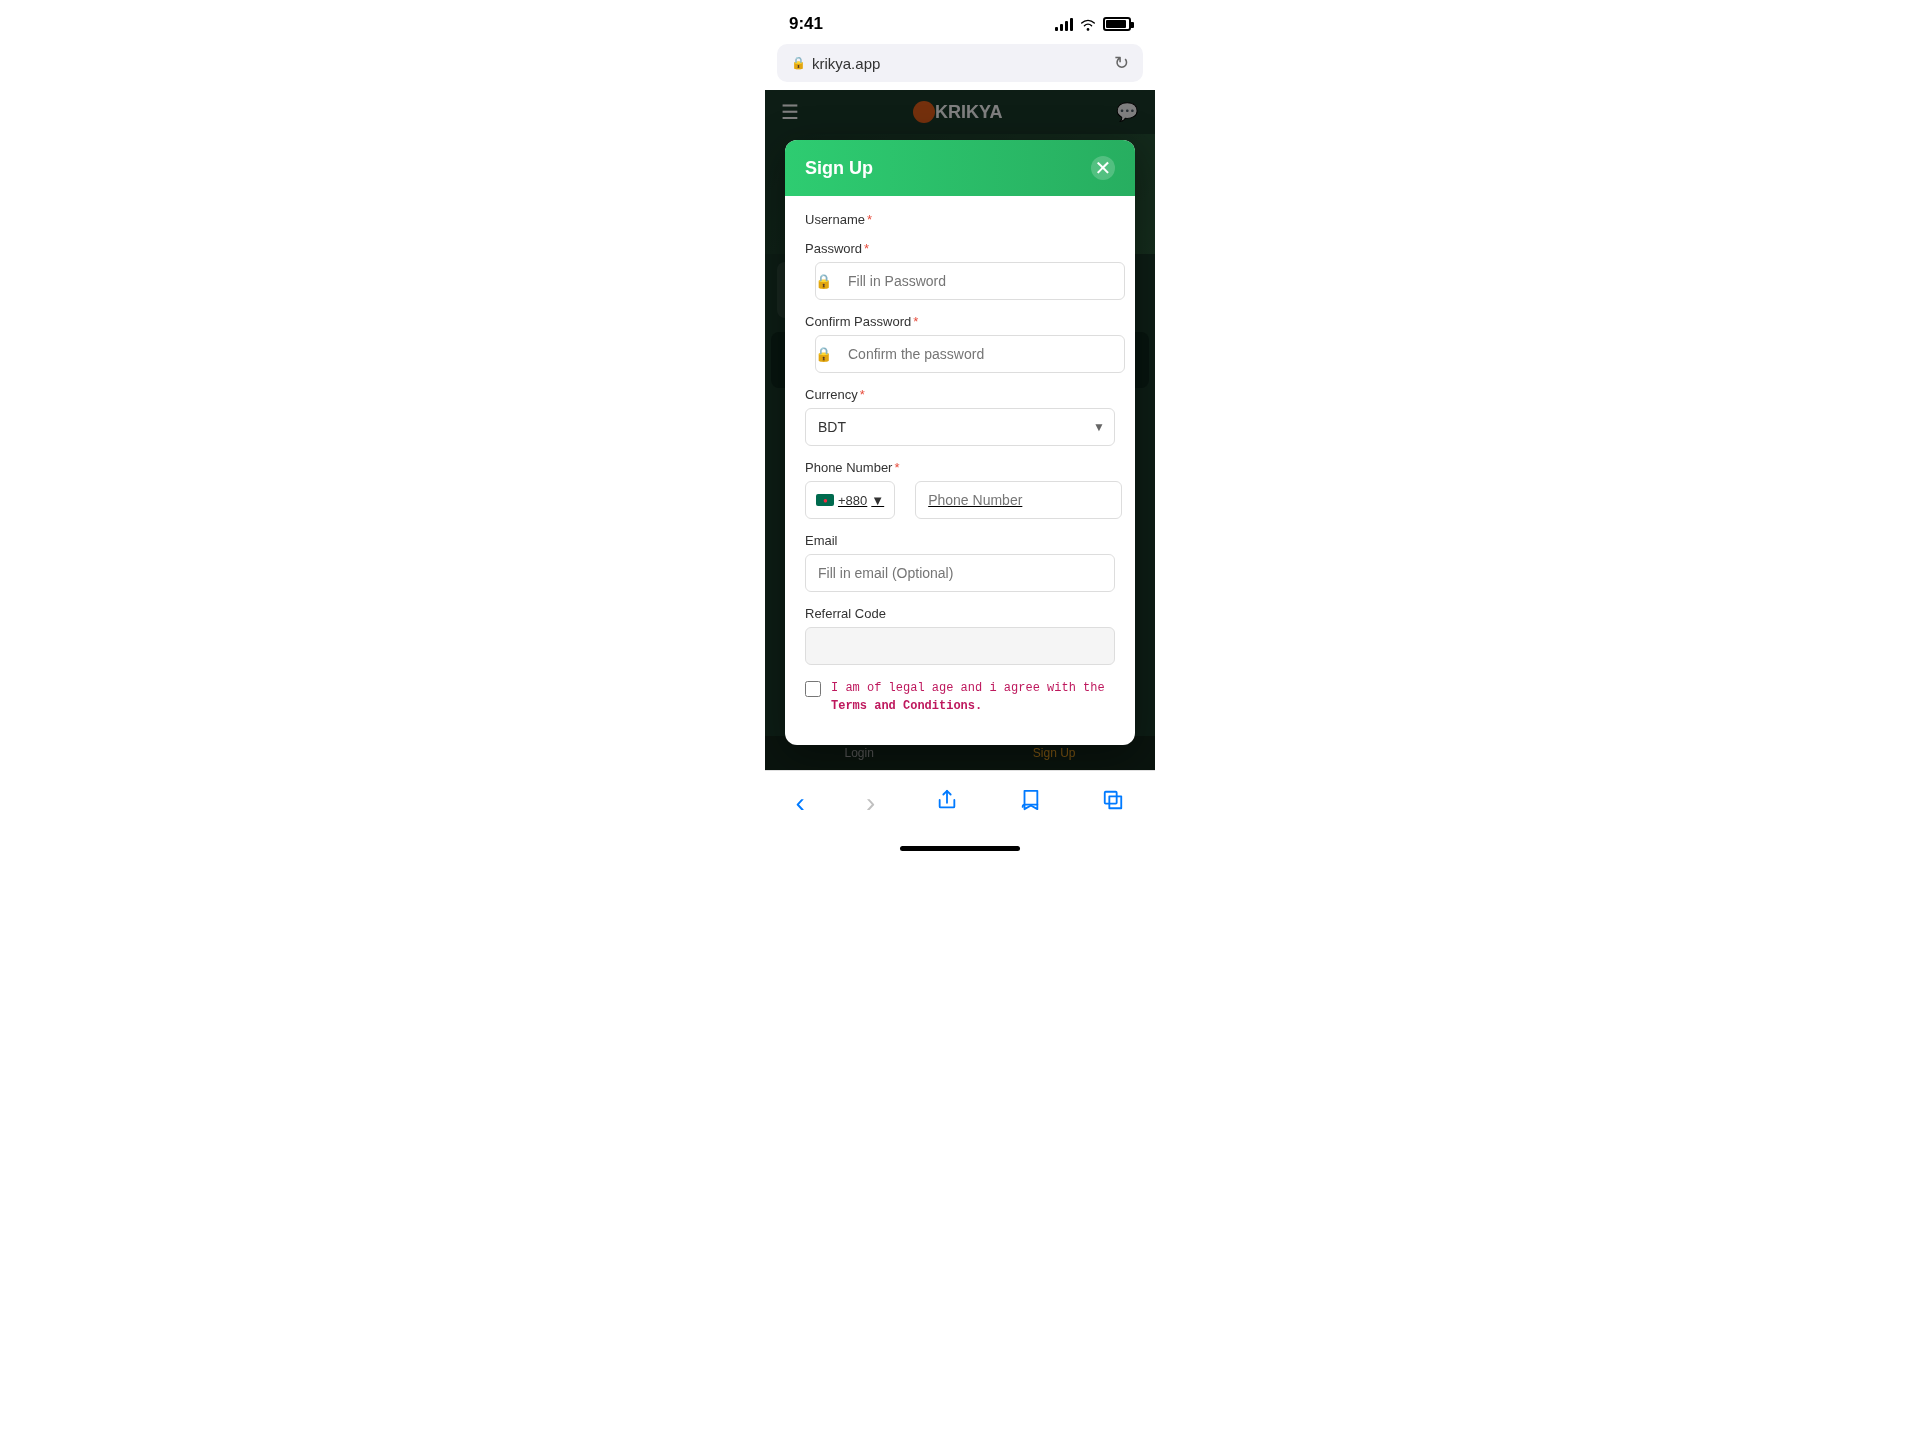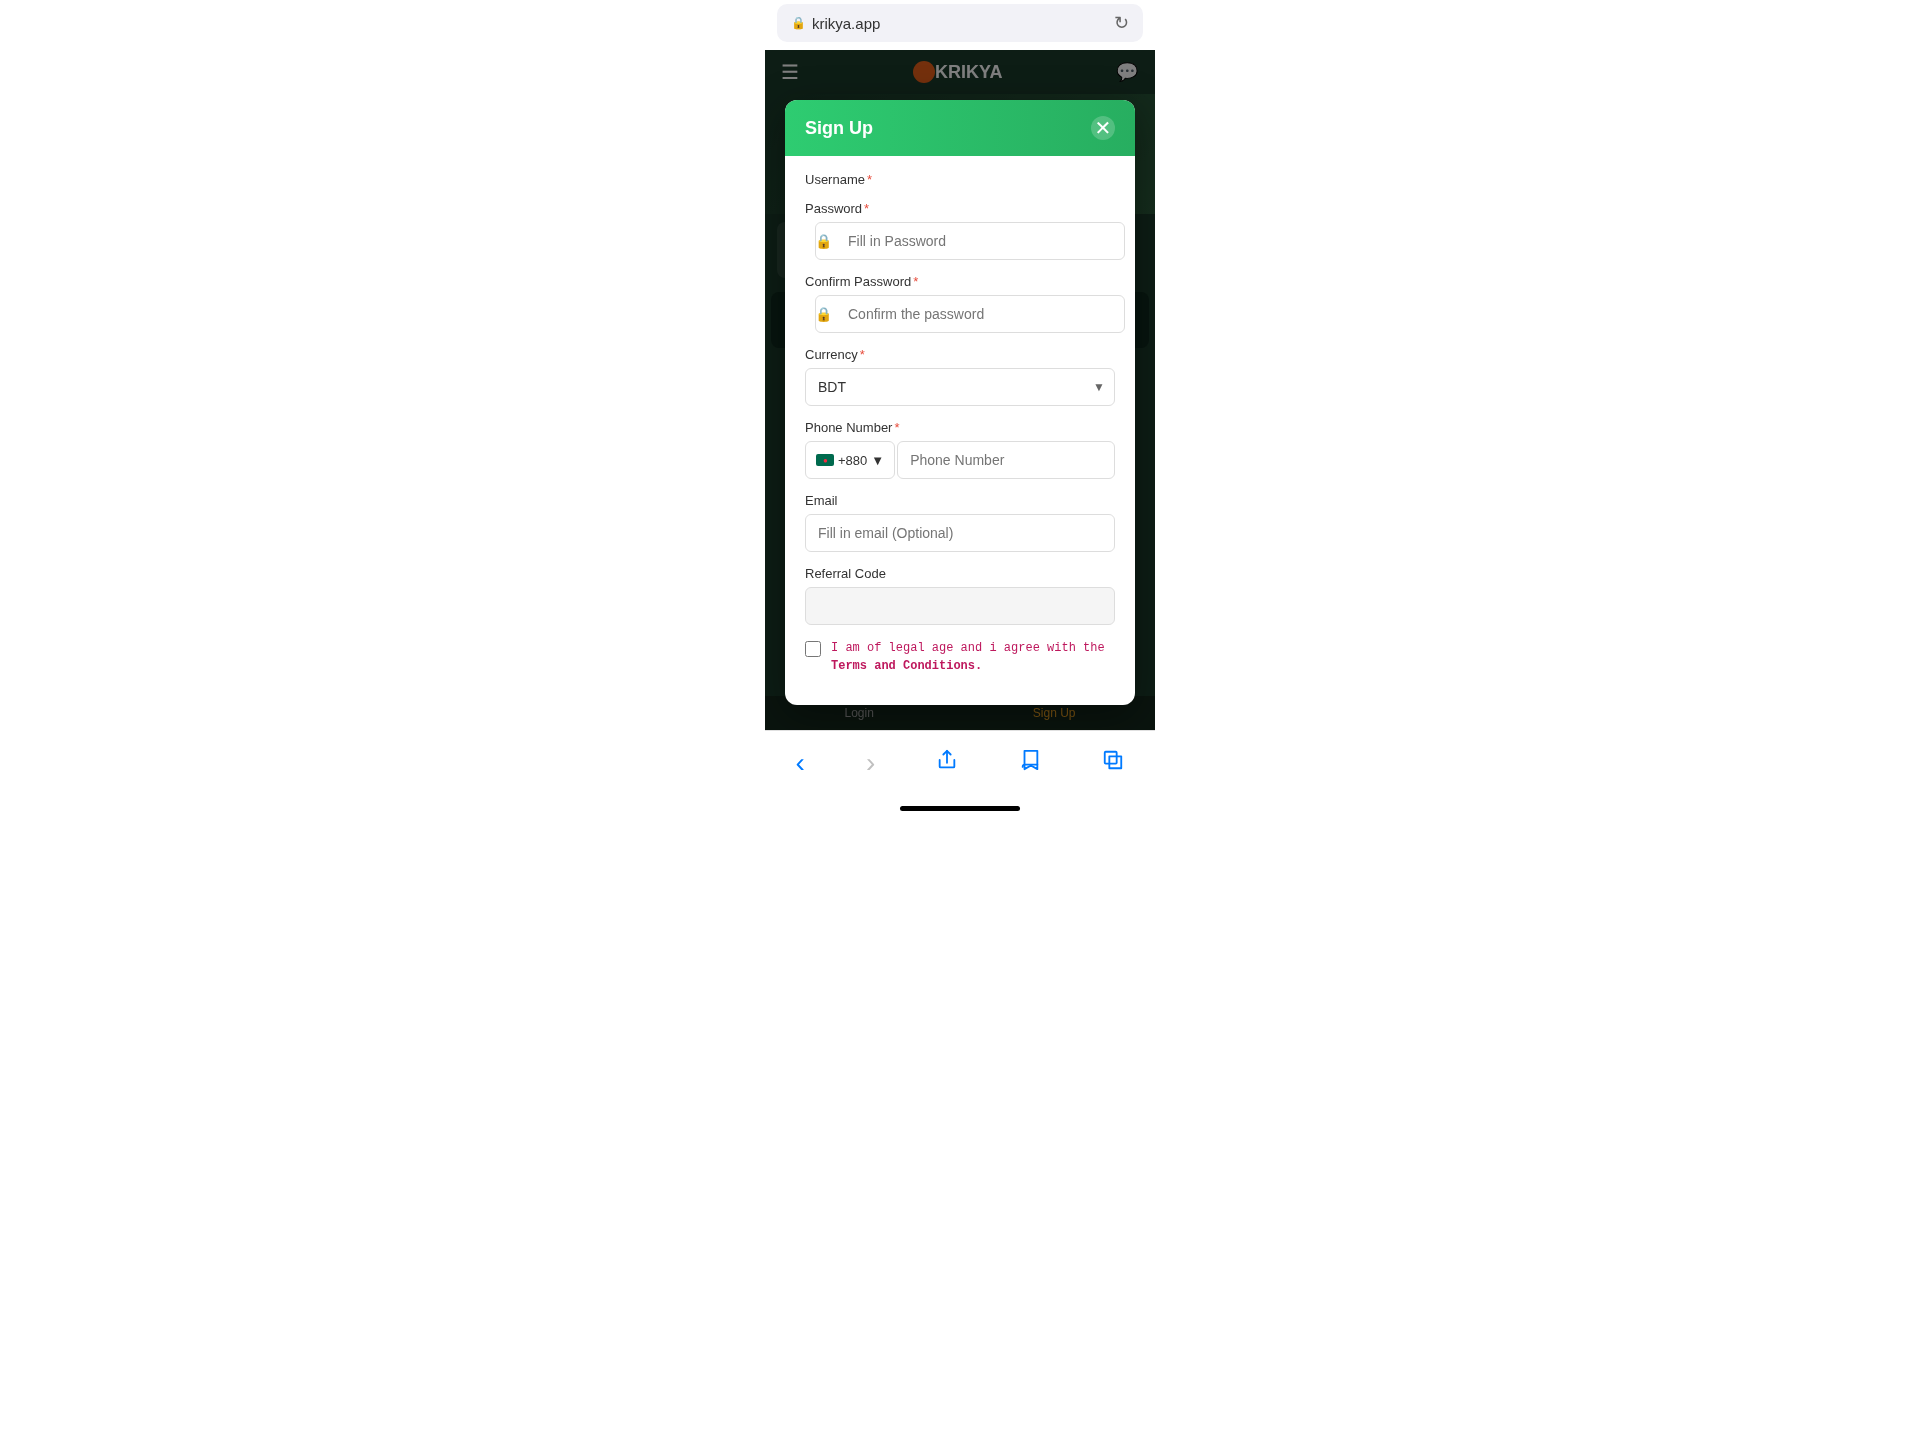--- a/index.html
+++ b/index.html
@@ -275,21 +275,22 @@
       position: absolute;
       right: 10px;
       top: 50%;
       transform: translateY(-50%);
       color: #666;
       font-size: 12px;
       pointer-events: none;
     }
     .phone-row {
       display: flex;
-      gap: 2px;
+      gap: 20px;
+      text-decoration: underline;
     }
     .phone-country {
       display: flex;
       align-items: center;
       gap: 4px;
       padding: 8px 10px;
       border: 1px solid #ddd;
       border-radius: 6px;
       font-size: 13px;
       color: #333;
@@ -443,20 +444,39 @@
       font-style: italic;
       color: #2ecc71;
       text-decoration: underline;
     }
   </style>
 </head>
 <body>
 
 <div class="phone-frame">
 
+  <div class="status-bar">
+    <span class="status-time">9:41</span>
+    <div class="status-icons">
+      <div class="signal-bars">
+        <span></span>
+          <span></span>
+          <span></span>
+          <span></span>
+      </div>
+      <svg class="wifi-icon" viewBox="0 0 20 14" fill="none" xmlns="http://www.w3.org/2000/svg">
+        <path d="M10 11.5C10.8 11.5 11.5 12.2 11.5 13s-.7 1.5-1.5 1.5S8.5 13.8 8.5 13s.7-1.5 1.5-1.5z" fill="#000"></path>
+        <path d="M6 9c1.1-1.1 2.6-1.8 4-1.8s2.9.7 4 1.8" stroke="#000" stroke-width="1.5" stroke-linecap="round" fill="none"></path>
+        <path d="M3 6c1.9-1.9 4.4-3 7-3s5.1 1.1 7 3" stroke="#000" stroke-width="1.5" stroke-linecap="round" fill="none"></path>
+      </svg>
+      <div class="battery-icon">
+        <div class="battery-fill"></div>
+      </div>
+    </div>
+  </div>
 
   <div class="url-bar">
     <div class="url-content">
       <span class="lock-icon">🔒</span>
       <span>krikya.app</span>
     </div>
     <span class="reload-icon">↻</span>
   </div>
 
   <div class="website-bg">

